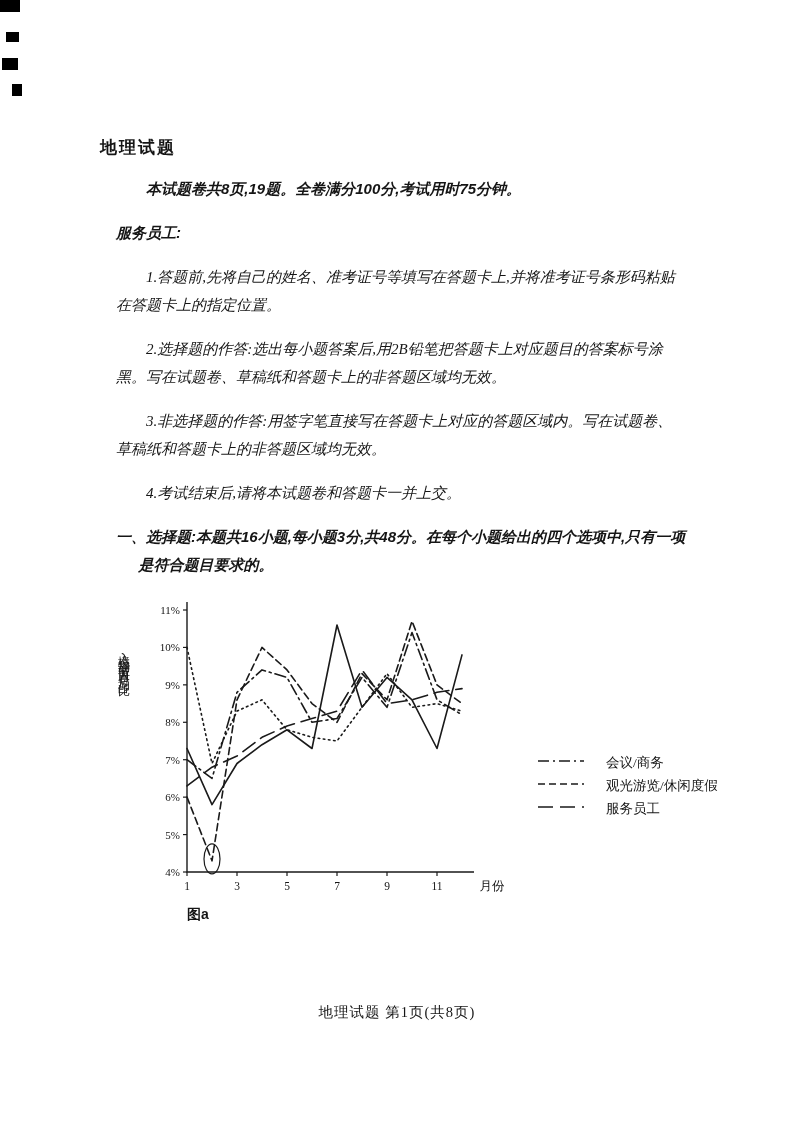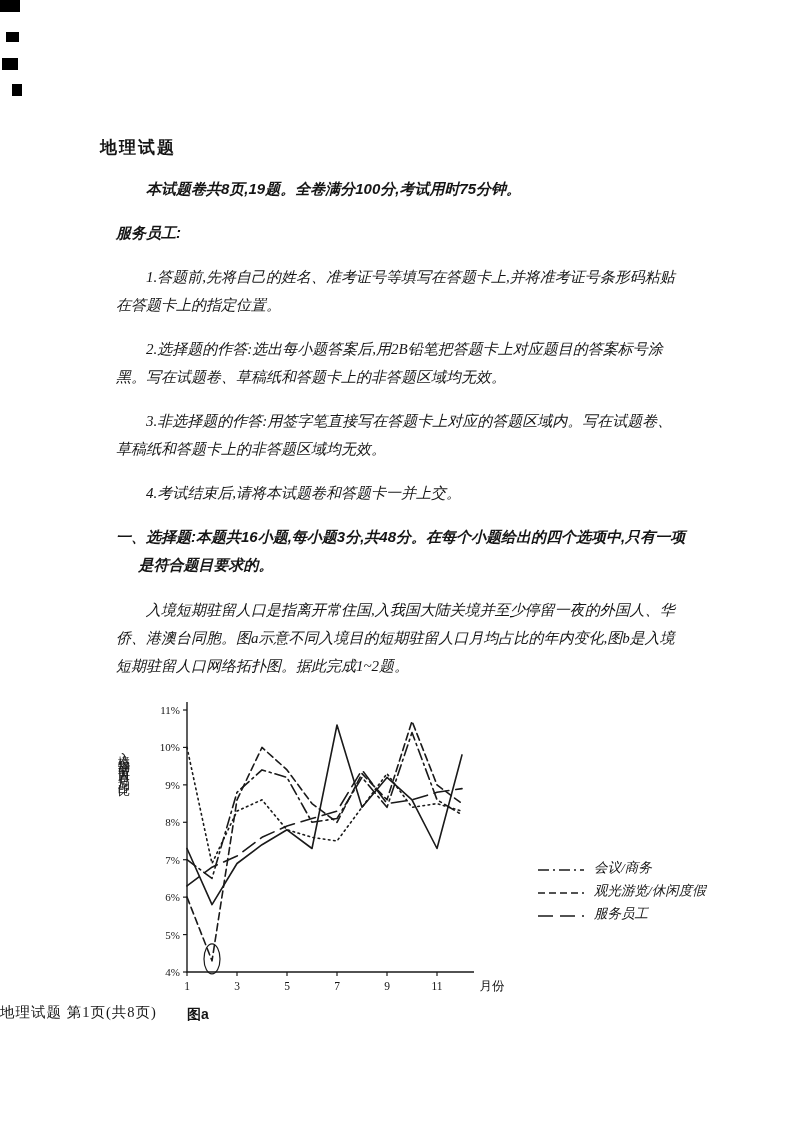--- a/index.html
+++ b/index.html
@@ -42,26 +42,26 @@
   .chart-col{display:flex;flex-direction:column;}
   .caption{
     width:275px;margin-left:55px;
     font-size:14px;font-weight:bold;
     font-family:"Liberation Sans","DejaVu Sans",sans-serif;
     margin-top:-2px;
   }
   svg text{font-family:"Liberation Serif","DejaVu Serif",serif;fill:#151515;}
 
   .legend{margin-left:10px;align-self:center;margin-top:58px;}
-  .legend-row{display:flex;align-items:flex-end;gap:9px;height:23px;font-style:italic;}
+  .legend-row{display:flex;align-items:flex-start;gap:21px;height:23px;}
   .legend-label{font-size:13.5px;white-space:nowrap;}
 
   .footer{
     position:absolute;left:0;right:0;bottom:100px;
-    text-align:left;font-size:14.5px;letter-spacing:1px;
+    text-align:center;font-size:14.5px;letter-spacing:1px;
   }
 
   .mark{position:absolute;background:#000;}
   #m1{top:0;left:0;width:20px;height:12px;}
   #m2{top:32px;left:6px;width:13px;height:10px;}
   #m3{top:58px;left:2px;width:16px;height:12px;}
   #m4{top:84px;left:12px;width:10px;height:12px;}
 </style>
 </head>
 <body>
@@ -78,21 +78,20 @@
 
     <p class="bold indent2">本试题卷共8页,19题。全卷满分100分,考试用时75分钟。</p>
     <p class="bold">服务员工:</p>
 
     <p class="indent2">1.答题前,先将自己的姓名、准考证号等填写在答题卡上,并将准考证号条形码粘贴在答题卡上的指定位置。</p>
     <p class="indent2">2.选择题的作答:选出每小题答案后,用2B铅笔把答题卡上对应题目的答案标号涂黑。写在试题卷、草稿纸和答题卡上的非答题区域均无效。</p>
     <p class="indent2">3.非选择题的作答:用签字笔直接写在答题卡上对应的答题区域内。写在试题卷、草稿纸和答题卡上的非答题区域均无效。</p>
     <p class="indent2">4.考试结束后,请将本试题卷和答题卡一并上交。</p>
 
     <p class="bold hang">一、选择题:本题共16小题,每小题3分,共48分。在每个小题给出的四个选项中,只有一项是符合题目要求的。</p>
-    <p class="indent2">入境短期驻留人口是指离开常住国,入我国大陆关境并至少停留一夜的外国人、华侨、港澳台同胞。图a示意不同入境目的短期驻留人口月均占比的年内变化,图b是入境短期驻留人口网络拓扑图。据此完成1~2题。</p>
 
     <div class="figure">
       <div class="chart-wrap">
         <div class="ylabel">入境短期驻留人口月均占比</div>
         <div class="chart-col">
           <svg id="chart-svg" width="395" height="312" viewBox="0 0 395 312">
               <polyline points="55,6 55,276 342,276" fill="none" stroke="#1a1a1a" stroke-width="1.4"></polyline>
               <line x1="51" y1="276" x2="55" y2="276" stroke="#1a1a1a" stroke-width="1.2"></line>
               <text x="48" y="280" text-anchor="end" font-size="11">4%</text>
               <line x1="51" y1="238.57142857142858" x2="55" y2="238.57142857142858" stroke="#1a1a1a" stroke-width="1.2"></line>

